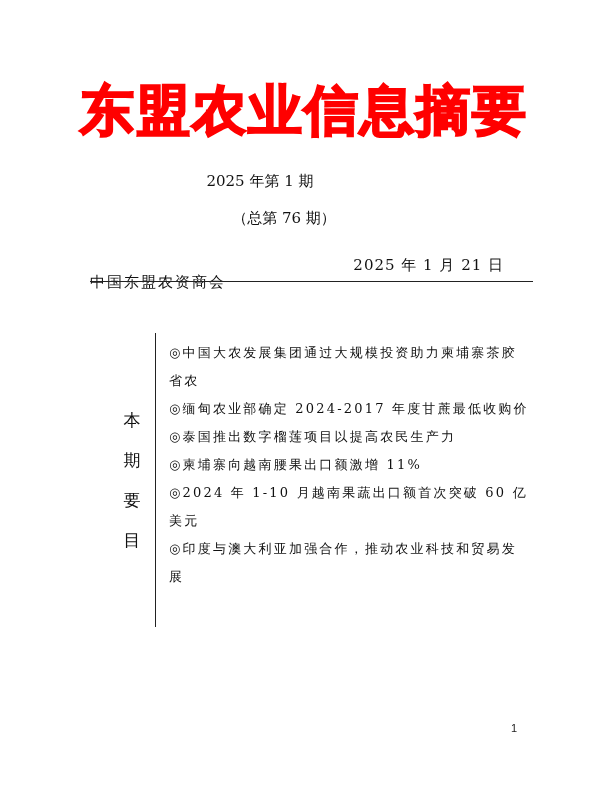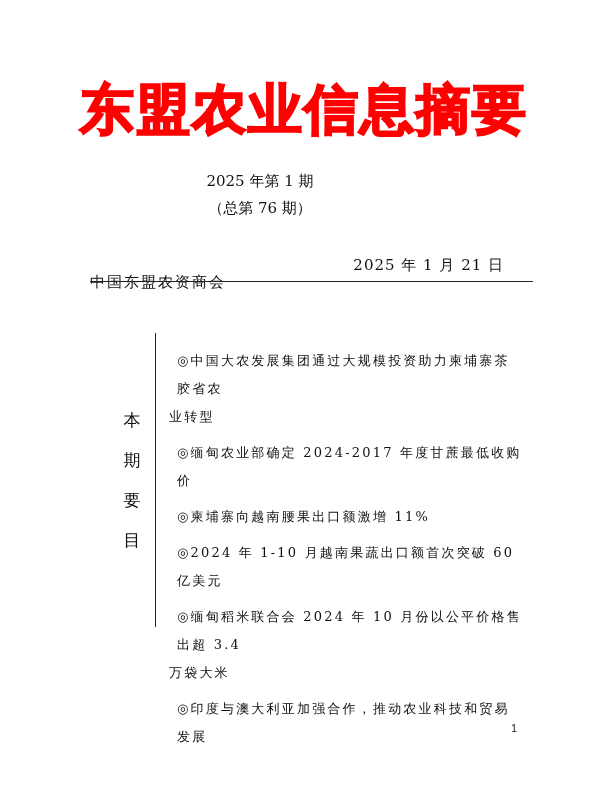--- a/index.html
+++ b/index.html
@@ -1,37 +1,37 @@
 <!DOCTYPE html>
 <html><head>
 <meta charset="utf-8">
 <style>
   html, body { margin: 0; padding: 0; background: #ffffff; }
   body { width: 608px; height: 786px; position: relative; overflow: hidden;
          font-family: "DejaVu Serif", "Liberation Serif", serif; color: #111; }
   .title { position: absolute; left: 0; width: 608px; top: 78px; text-align: center;
-           font-family: Liberation Serif, serif; font-weight: bold; font-size: 54px;
+           font-family: Liberation Sans, sans-serif; font-weight: bold; font-size: 54px;
            letter-spacing: 2px; color: #ff0000; line-height: 64px;
            -webkit-text-stroke: 2px #ff0000; }
   .issue { position: absolute; left: 0; width: 520px; text-align: center; font-size: 15px; }
   .issue1 { top: 172px; }
-  .issue2 { top: 199px; }
+  .issue2 { top: 209px; padding-left: 24px; }
   .meta-row { position: absolute; left: 90px; width: 442px; top: 256px; font-size: 15px; }
   .org { position: absolute; left: 0; top: 0; letter-spacing: 2px; margin-top: 17px; }
   .date { position: absolute; right: 28px; top: 0; letter-spacing: 1px; text-align: center; }
   .rule { position: absolute; left: 90px; width: 443px; top: 281px; height: 0;
           border-top: 1px solid #222; }
   .side { position: absolute; left: 120px; top: 408px; width: 24px;
           font-family: "DejaVu Sans", sans-serif; font-size: 17px; }
   .side span { display: block; height: 40px; line-height: 24px; text-align: center; }
   .vline { position: absolute; left: 155px; top: 333px; width: 0; height: 294px;
            border-left: 1px solid #222; }
   .toc { position: absolute; left: 161px; top: 339px; width: 370px; font-size: 13px;
          letter-spacing: 2.2px; line-height: 28px; }
-  .toc .item { margin: 8px; }
+  .toc .item { margin: 0; }
   .toc .first { padding-left: 8px; }
   .toc .item.wrap .cont { display: block; margin-left: -8px; }
   .page-num { position: absolute; left: 511px; top: 722px; font-family: "Liberation Sans", sans-serif;
               font-size: 11px; color: #222; }
 </style>
 </head>
 <body>
 
 <div class="title">东盟农业信息摘要</div>
 
@@ -49,33 +49,31 @@
   <span>期</span>
   <span>要</span>
   <span>目</span>
 </div>
 
 <div class="vline"></div>
 
 <div class="toc">
   <div class="item wrap first">
     <span>◎</span><span>中国大农发展集团通过大规模投资助力柬埔寨茶胶省农</span>
-    <span class="cont">业转型</span>
   </div>
   <div class="item first">
     <span>◎</span><span>缅甸农业部确定 2024-2017 年度甘蔗最低收购价</span>
+  </div>
+  <div class="item first">
+    <span>◎</span><span>泰国推出数字榴莲项目以提高农民生产力</span>
   </div>
   <div class="item first">
     <span>◎</span><span>柬埔寨向越南腰果出口额激增 11%</span>
   </div>
   <div class="item first">
     <span>◎</span><span>2024 年 1-10 月越南果蔬出口额首次突破 60 亿美元</span>
-  </div>
-  <div class="item wrap first">
-    <span>◎</span><span>缅甸稻米联合会 2024 年 10 月份以公平价格售出超 3.4</span>
-    <span class="cont">万袋大米</span>
   </div>
   <div class="item first">
     <span>◎</span><span>印度与澳大利亚加强合作，推动农业科技和贸易发展</span>
   </div>
 </div>
 
 <div class="page-num">1</div>
 
 </body></html>

